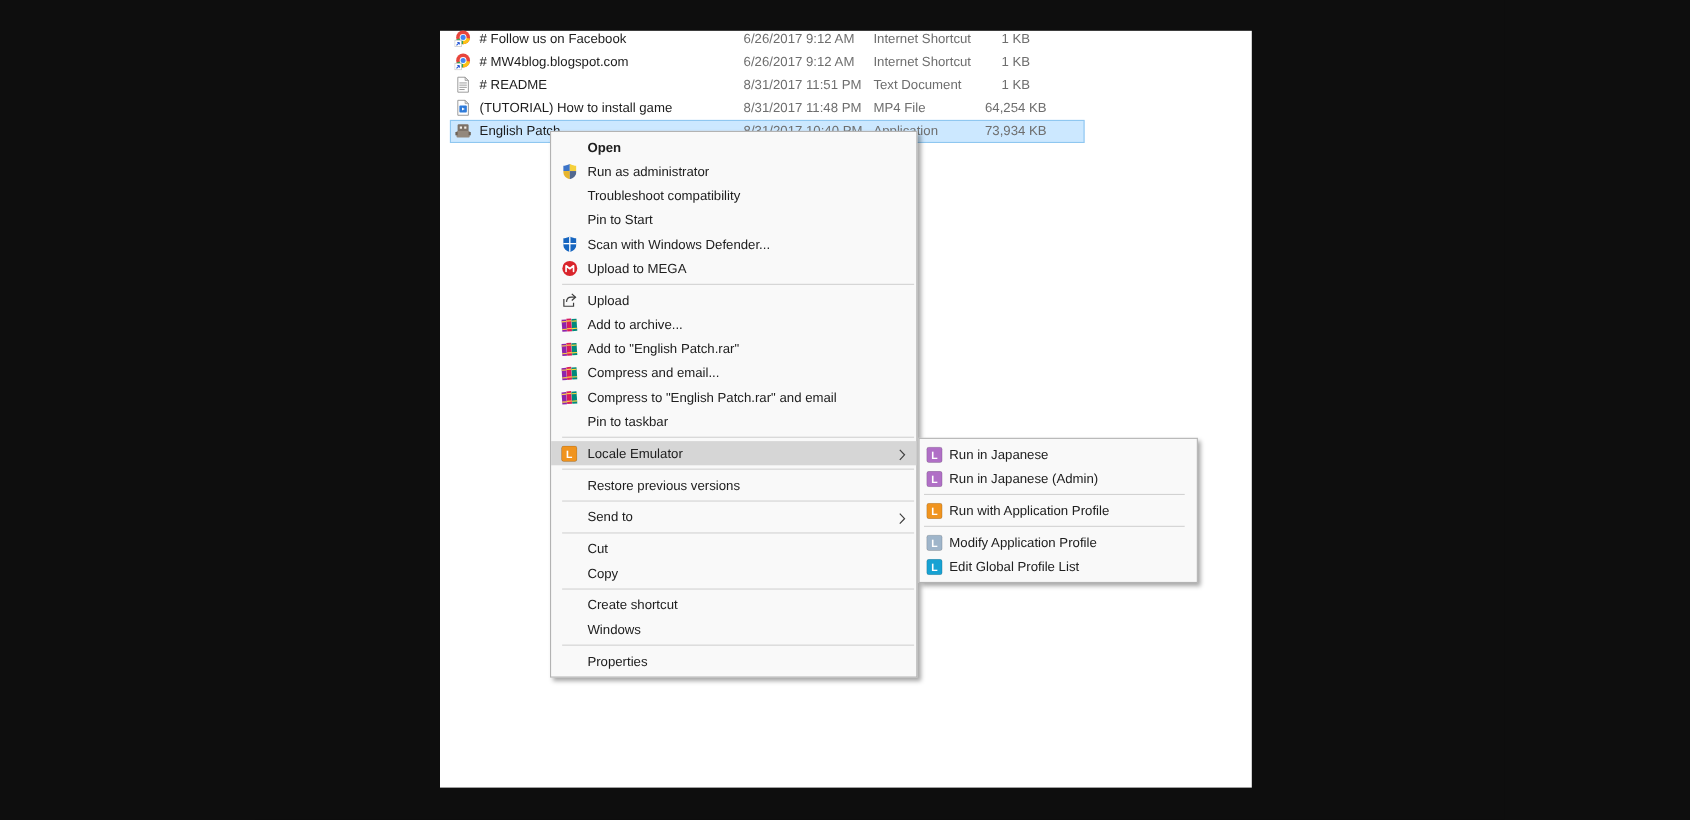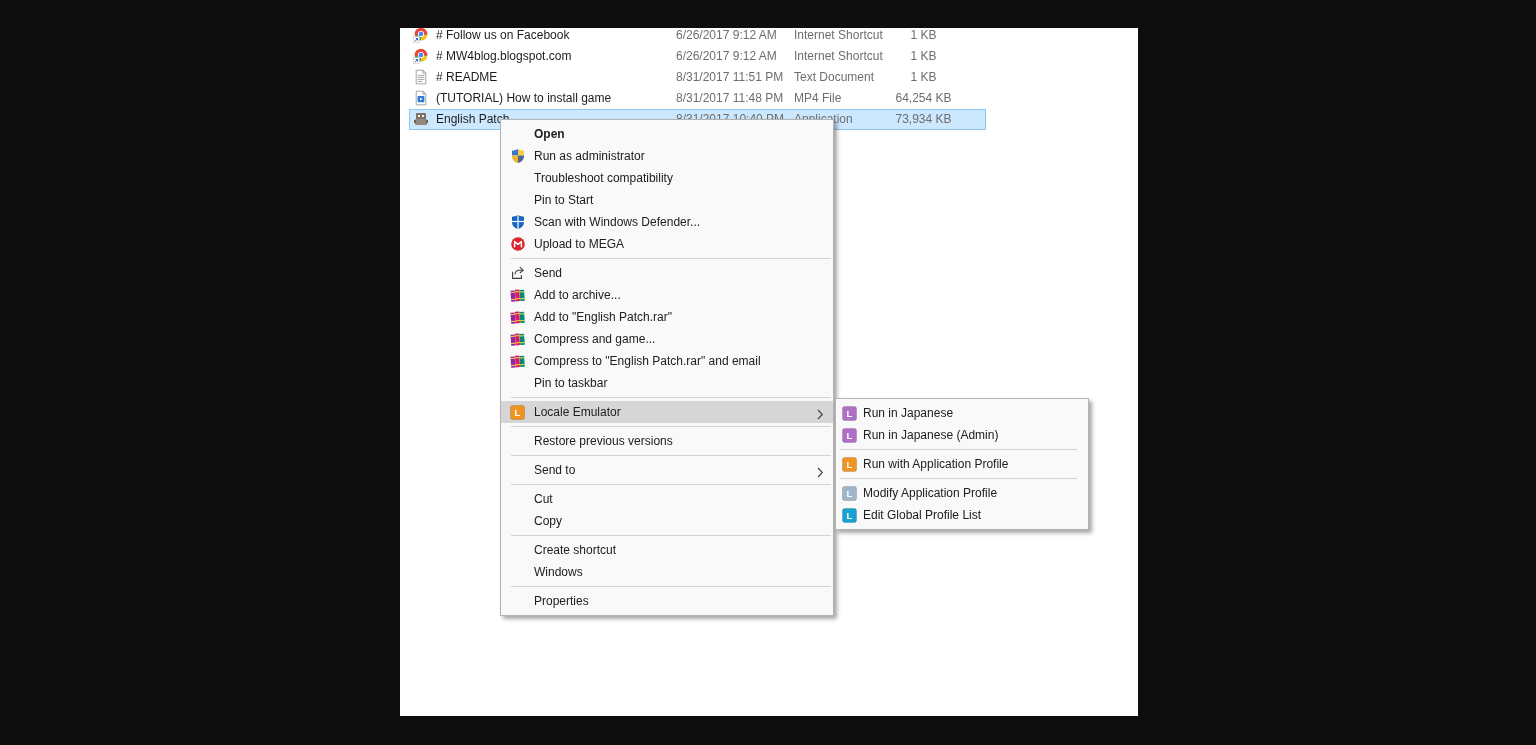--- a/index.html
+++ b/index.html
@@ -200,21 +200,21 @@
       <div class="menu-item">
         <span class="mi-icon">
           <svg width="16" height="16" viewBox="0 0 16 16">
             <g fill="none" stroke="#3d3d3d" stroke-width="1.1">
    <path d="M9.8 2.2l3.4 3-3.4 3"></path>
               <path d="M13 5.2H9.2C6.8 5.2 5.2 6.9 5 9.4"></path>
    <path d="M2.6 6.8v6.6h8.8v-3.2"></path>
             </g>
           </svg>
         </span>
-        <span class="mi-label">Send</span>
+        <span class="mi-label">Upload</span>
       </div>
       <div class="menu-item">
         <span class="mi-icon">
           <svg width="16" height="16" viewBox="0 0 16 16">
             <g transform="rotate(-4 8 8)">
    <rect x="0.8" y="3.2" width="4.2" height="11" fill="#8e24aa"></rect>
               <rect x="0.8" y="4.6" width="4.2" height="1" fill="#ffd740"></rect>
               <rect x="0.8" y="11.6" width="4.2" height="1" fill="#ffd740"></rect>
    <rect x="5.2" y="2.6" width="4.4" height="11.6" fill="#d81b60"></rect>
               <rect x="5.2" y="4.2" width="4.4" height="1" fill="#ffd740"></rect>
@@ -254,21 +254,21 @@
               <rect x="0.8" y="11.6" width="4.2" height="1" fill="#ffd740"></rect>
    <rect x="5.2" y="2.6" width="4.4" height="11.6" fill="#d81b60"></rect>
               <rect x="5.2" y="4.2" width="4.4" height="1" fill="#ffd740"></rect>
               <rect x="5.2" y="11.2" width="4.4" height="1" fill="#ffd740"></rect>
    <rect x="9.8" y="3.2" width="4.6" height="11" fill="#00897b"></rect>
               <rect x="9.8" y="4.6" width="4.6" height="1" fill="#ffd740"></rect>
               <rect x="9.8" y="11.4" width="4.6" height="1" fill="#ffd740"></rect>
             </g>
           </svg>
         </span>
-        <span class="mi-label">Compress and game...</span>
+        <span class="mi-label">Compress and email...</span>
       </div>
       <div class="menu-item">
         <span class="mi-icon">
           <svg width="16" height="16" viewBox="0 0 16 16">
             <g transform="rotate(-4 8 8)">
    <rect x="0.8" y="3.2" width="4.2" height="11" fill="#8e24aa"></rect>
               <rect x="0.8" y="4.6" width="4.2" height="1" fill="#ffd740"></rect>
               <rect x="0.8" y="11.6" width="4.2" height="1" fill="#ffd740"></rect>
    <rect x="5.2" y="2.6" width="4.4" height="11.6" fill="#d81b60"></rect>
               <rect x="5.2" y="4.2" width="4.4" height="1" fill="#ffd740"></rect>

